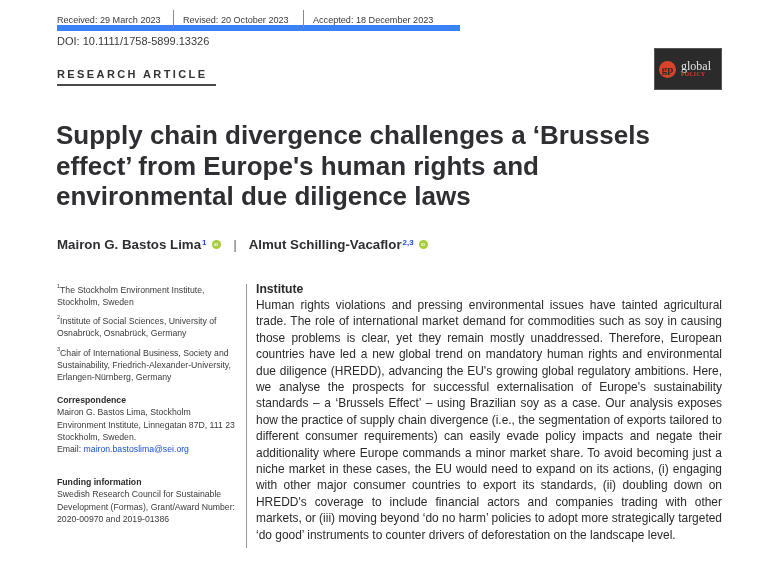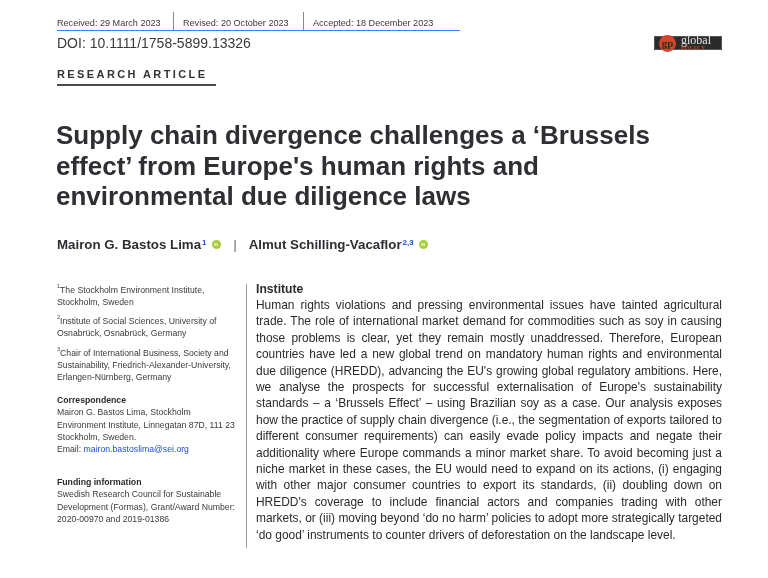--- a/index.html
+++ b/index.html
@@ -6,47 +6,47 @@
     html, body {
       width: 768px; height: 578px; background: #ffffff; overflow: hidden;
       font-family: "Liberation Sans", sans-serif; color: #231f20;
     }
     .page { position: relative; width: 768px; height: 578px; }
 
     
     .dates {
       position: absolute; left: 57px; top: 12px; width: 403px; height: 19px;
       display: flex; align-items: center;
-      border-bottom: 1px solid #3b82f6;
+      border-bottom: 6px solid #3b82f6;
       font-size: 9.1px; color: #3a3a3a;
     }
     .dates .cell { padding-top: 3px; white-space: nowrap; }
     .dates .cell.c1 { width: 116px; }
     .dates .sep { width: 1px; height: 18px; background: #8a8a8a; }
     .dates .cell.c2 { width: 129px; padding-left: 9px; }
     .dates .cell.c3 { padding-left: 9px; }
     .doi {
       position: absolute; left: 57px; top: 35px;
-      font-size: 14px; color: #3a3a3a; white-space: nowrap;
+      font-size: 11px; color: #3a3a3a; white-space: nowrap;
     }
 
     
     .ra {
       position: absolute; left: 57px; top: 68px;
       font-size: 11px; font-weight: bold; letter-spacing: 2.4px;
       color: #333; white-space: nowrap;
     }
     .ra-line {
       position: absolute; left: 57px; top: 84px; width: 159px; height: 2px;
       background: #4a4a4a;
     }
 
     
     .logo {
-      position: absolute; left: 654px; top: 36px; width: 68px; height: 14px;
+      position: absolute; left: 654px; top: 48px; width: 68px; height: 42px;
       background: #2b2b2b; border: 1px solid #555;
       display: flex; align-items: center;
     }
     .logo .gp {
       width: 17px; height: 17px; border-radius: 50%; background: #d8432c;
       margin-left: 4px; color: #2b2b2b; font-family: "Liberation Serif", serif;
       font-size: 11px; font-weight: bold; display: flex; align-items: center; justify-content: center;
     }
     .logo .txt { margin-left: 5px; line-height: 1; }
     .logo .txt .g1 {

